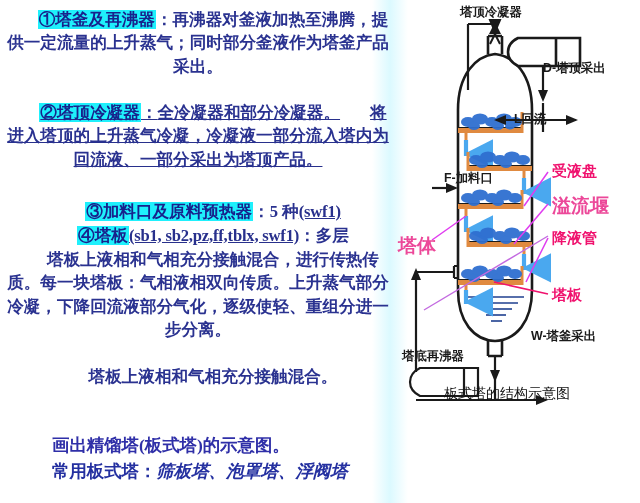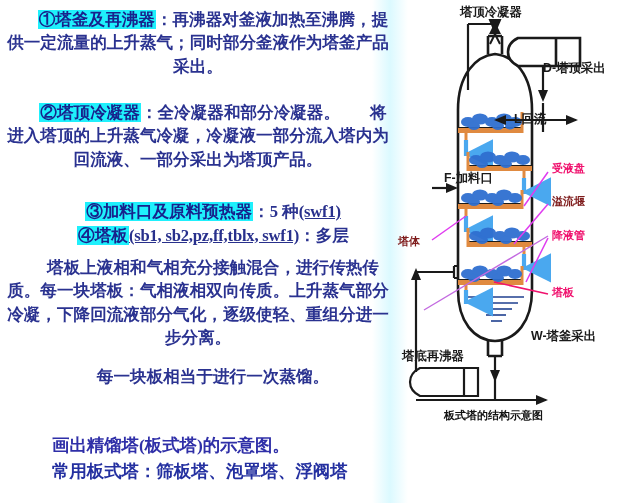--- a/index.html
+++ b/index.html
@@ -62,63 +62,63 @@
   }
   .ul {
     text-decoration: underline;
     font-weight: 800;
     font-family: "Liberation Serif", serif;
     letter-spacing: -0.2px;
   }
   .plain { color: #2a3290; }
 
   #p1 { top: 8px; }
-  #p2 { top: 101px; }
+  #p2 { top: 101px; text-decoration: underline; }
   #p3 { top: 200px; }
   #p4 { top: 224px; }
-  #p5 { top: 248px; margin-top: 8px; }
+  #p5 { top: 248px; }
   #p6 { top: 365px; }
 
   #footer {
     position: absolute;
     left: 40px;
     top: 432px;
     width: 352px;
     margin-left: 12px;
   }
   .foot-line {
     font-size: 17.4px;
     line-height: 26px;
     font-weight: 700;
     color: #2f2fa8;
     white-space: nowrap;
   }
   .foot-line.l2 { color: #2430a0; }
-  .foot-em { color: #2430a0; }
+  .foot-em { color: #2430a0; font-style: italic; }
 
   
   #diagram {
     position: absolute;
     left: 396px;
     top: 0;
     width: 244px;
     height: 503px;
   }
   #diagram svg { display: block; }
   .dlabel {
     position: absolute;
     font-family: "Liberation Sans", sans-serif;
     font-weight: 700;
     white-space: nowrap;
     line-height: 1;
   }
   .lbl-black { color: #1a1a1a; font-size: 12.4px; }
-  .lbl-red   { color: #f0126e; font-size: 11px; }
-  .lbl-mag   { color: #7f1d1d; font-size: 11px; }
-  .lbl-cap   { color: #111111; font-size: 11px; font-weight: 700; margin-top: 24px; }
+  .lbl-red   { color: #f0126e; font-size: 15px; }
+  .lbl-mag   { color: #ec4899; font-size: 19px; }
+  .lbl-cap   { color: #111111; font-size: 14px; font-weight: 400; }
 
   #lbl-condenser { left: 64px; top: 6px; }
   #lbl-dtop      { left: 147px; top: 62px; }
   #lbl-reflux    { left: 118px; top: 113px; }
   #lbl-feed      { left: 0px;  top: 172px; padding-left: 48px; }
   #lbl-tray-pan  { left: 156px; top: 163px; }
   #lbl-weir      { left: 156px; top: 196px; }
   #lbl-downcomer { left: 156px; top: 230px; }
   #lbl-shell     { left: 2px;   top: 236px; }
   #lbl-plate     { left: 156px; top: 287px; }
@@ -138,21 +138,21 @@
     <div class="para" id="p1"><span class="ind"></span><span class="hl"><span>①</span><span>塔釜及再沸器</span></span><span class="plain">：</span><span class="plain">再沸器对釜液加热至沸腾，提供一定流量的上升蒸气；同时部分釜液作为塔釜产品采出。</span></div>
 
     <div class="para" id="p2"><span class="ind"></span><span class="hl"><span>②</span><span>塔顶冷凝器</span></span><span class="plain">：</span><span class="plain">全冷凝器和部分冷凝器。</span><span class="ind"></span><span class="plain">将进入塔顶的上升蒸气冷凝，冷凝液一部分流入塔内为回流液、一部分采出为塔顶产品。</span></div>
 
     <div class="para" id="p3"><span class="ind"></span><span class="hl"><span>③</span><span>加料口及原料预热器</span></span><span class="plain">：</span><span class="plain">5 种</span><span class="ul">(swf1)</span></div>
 
     <div class="para" id="p4"><span class="ind"></span><span class="hl"><span>④</span><span>塔板</span></span><span class="ul">(sb1, sb2,pz,ff,tblx, swf1)</span><span class="plain">：</span><span class="plain">多层</span></div>
 
     <div class="para" id="p5"><span class="ind"></span><span class="plain">塔板上液相和气相充分接触混合，进行传热传质。每一块塔板：气相液相双向传质。上升蒸气部分冷凝，下降回流液部分气化，逐级使轻、重组分进一步分离。</span></div>
 
-    <div class="para" id="p6"><span class="ind"></span><span class="plain">每一块板相当于进行一次蒸馏。</span></div>
+    <div class="para" id="p6"><span class="ind"></span><span class="plain">塔板上液相和气相充分接触混合。</span></div>
 
     <div id="footer">
       <div class="foot-line">画出精馏塔(板式塔)的示意图。</div>
       <div class="foot-line l2"><span>常用板式塔：</span><span class="foot-em">筛板塔、泡罩塔、浮阀塔</span></div>
     </div>
   </div>
 
   <div id="diagram">
 
     <svg width="244" height="503" viewBox="0 0 244 503">

